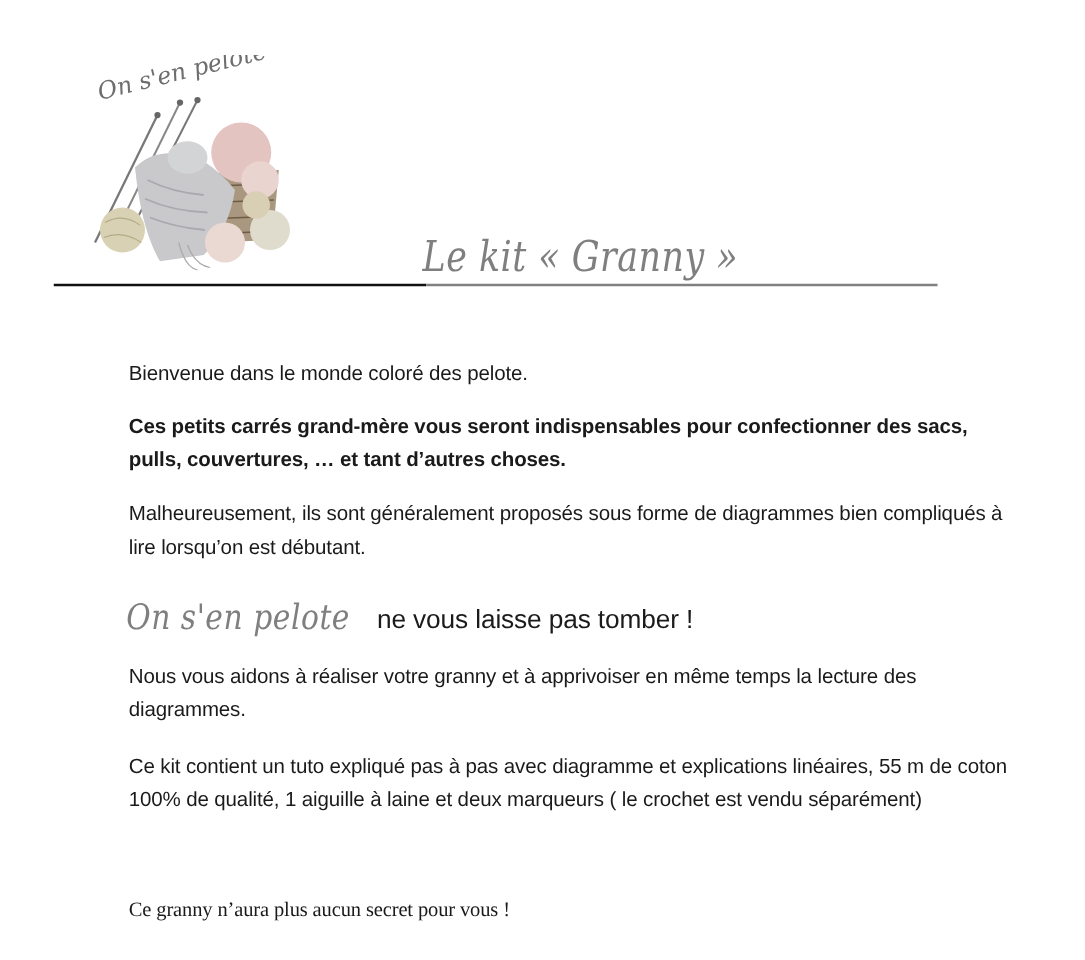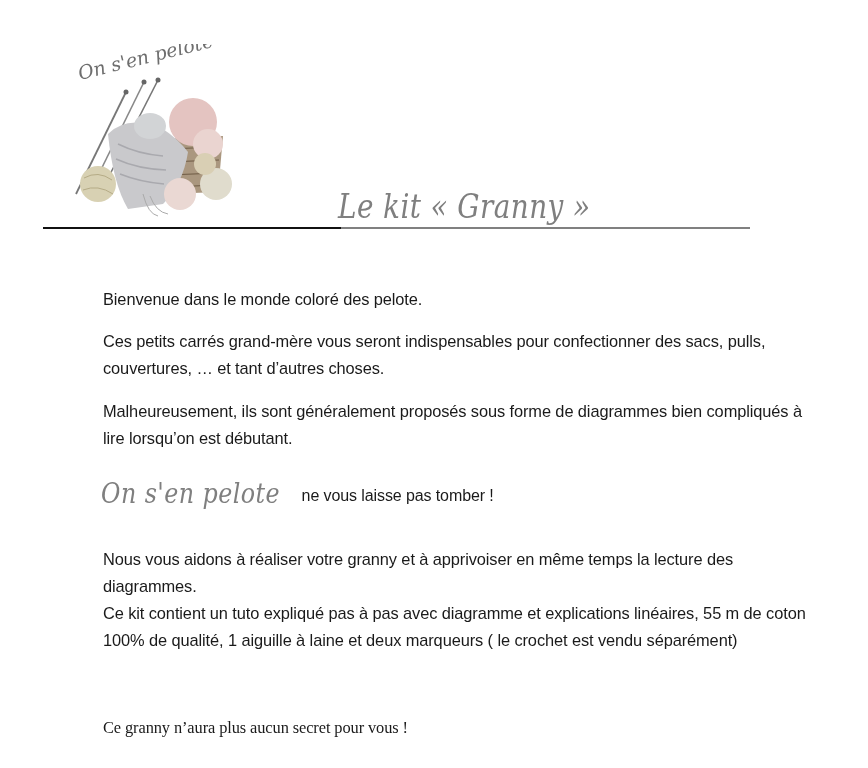--- a/index.html
+++ b/index.html
@@ -25,26 +25,26 @@
   .title {
     position: absolute; left: 338px; top: 184px; font-size: 34px; line-height: 44px;
     transform: scaleX(0.82); transform-origin: left center; white-space: nowrap;
   }
   .content {
     position: absolute; left: 103px; top: 286px; width: 710px;
     font-size: 16.4px; line-height: 27px; letter-spacing: -0.1px;
   }
   .content p { margin: 0; }
   .p1 { position: absolute; top: 0; }
-  .p2 { position: absolute; top: 42px; }
+  .p2 { position: absolute; top: 42px; font-weight: bold; }
   .p3 { position: absolute; top: 112px; }
   .p4 { position: absolute; top: 191px; left: -2px; display: flex; align-items: flex-end; white-space: nowrap; }
   .p4 .brand { font-size: 28px; line-height: 34px; transform: scaleX(0.85); transform-origin: left bottom; margin-right: -14px; }
-  .p4 .rest { font-size: 16px; line-height: 27px; margin-left: 4px; padding-bottom: 2px; }
-  .p5 { position: absolute; top: 260px; }
+  .p4 .rest { font-size: 21px; line-height: 27px; margin-left: 4px; padding-bottom: 2px; }
+  .p5 { position: absolute; top: 242px; }
   .p6 { position: absolute; top: 314px; }
   .p7 { position: absolute; top: 428px; font-family: Liberation Serif, serif; }
 </style>
 </head>
 <body>
 
 <div class="logo">
   <svg viewBox="0 0 170 180">
     <text x="12" y="36" transform="rotate(-14 12 36)" font-family="DejaVu Serif, serif" font-style="italic" font-size="19" fill="#6e6e6e">On s'en pelote</text>
     <line x1="8" y1="150" x2="58" y2="48" stroke="#777" stroke-width="1.8"></line>

